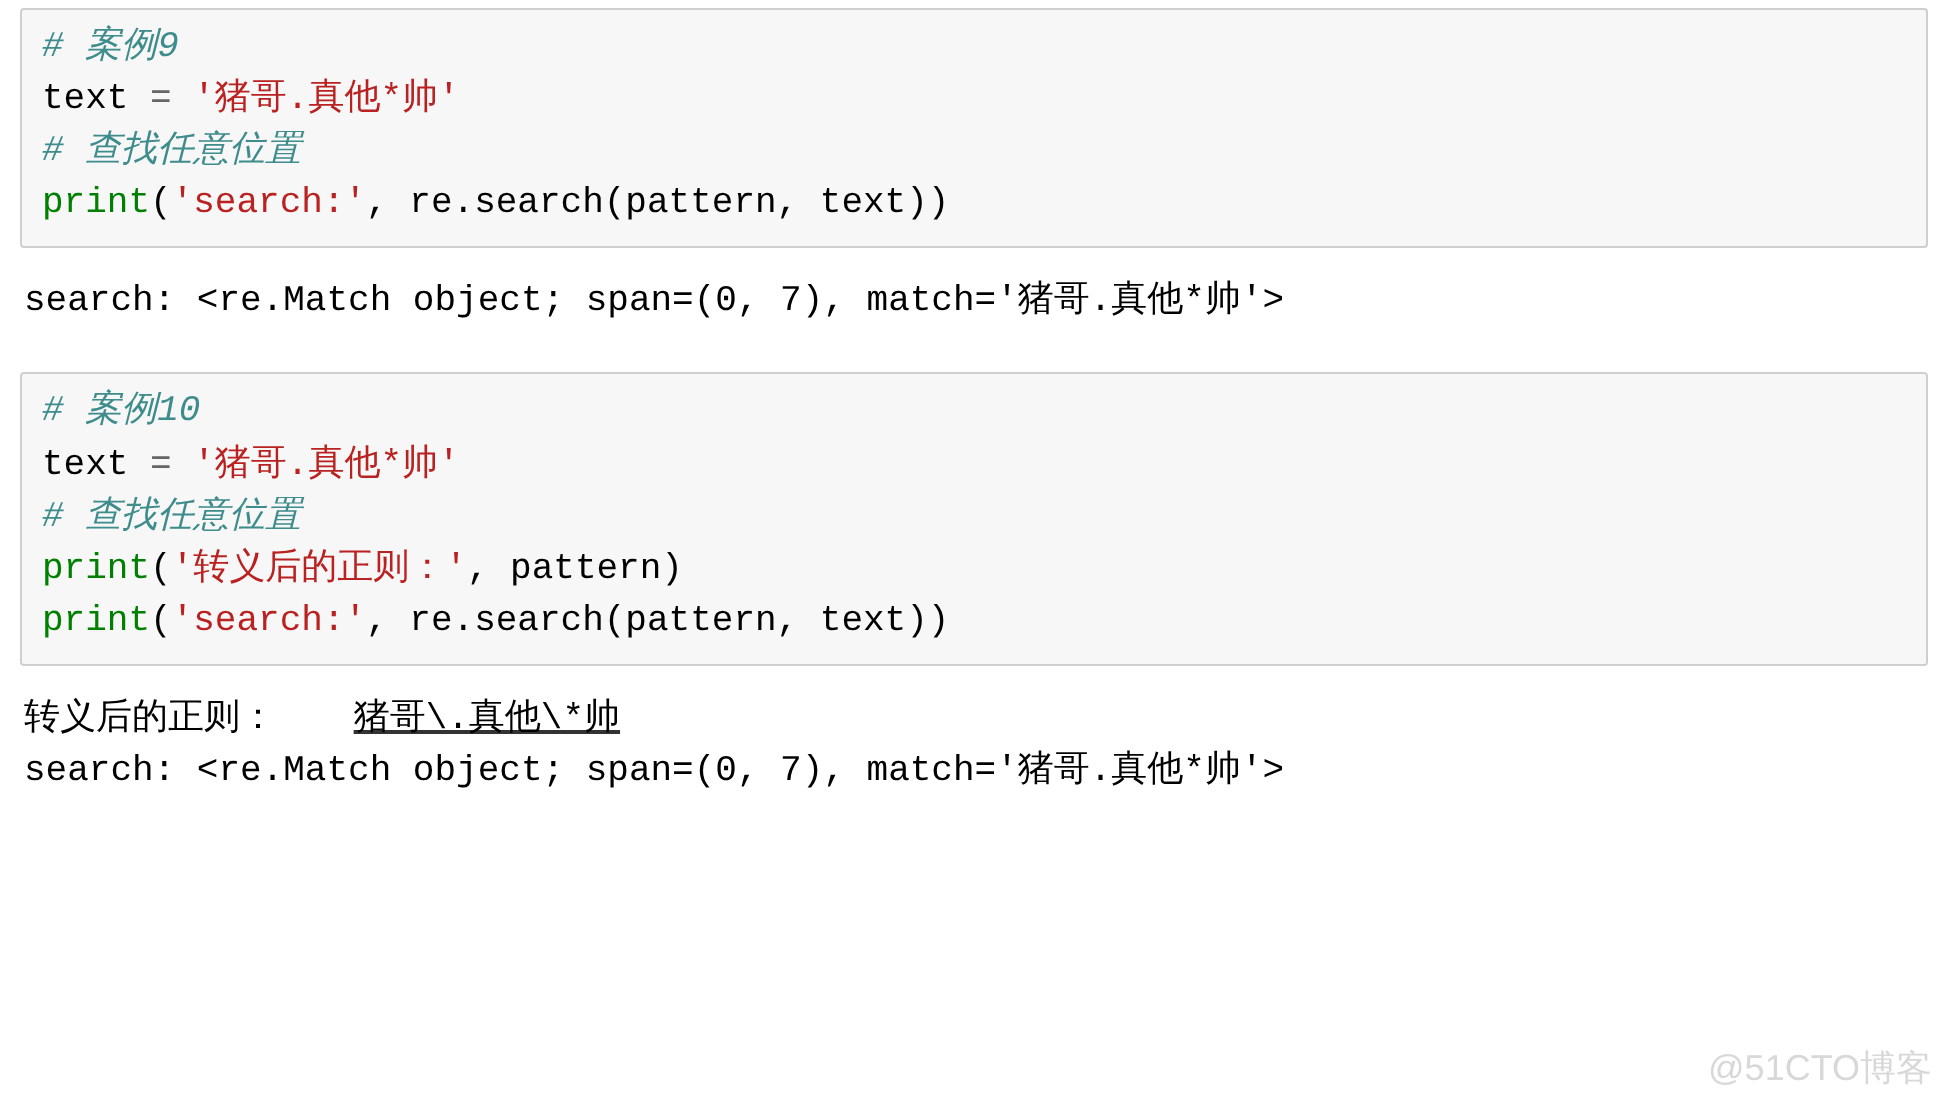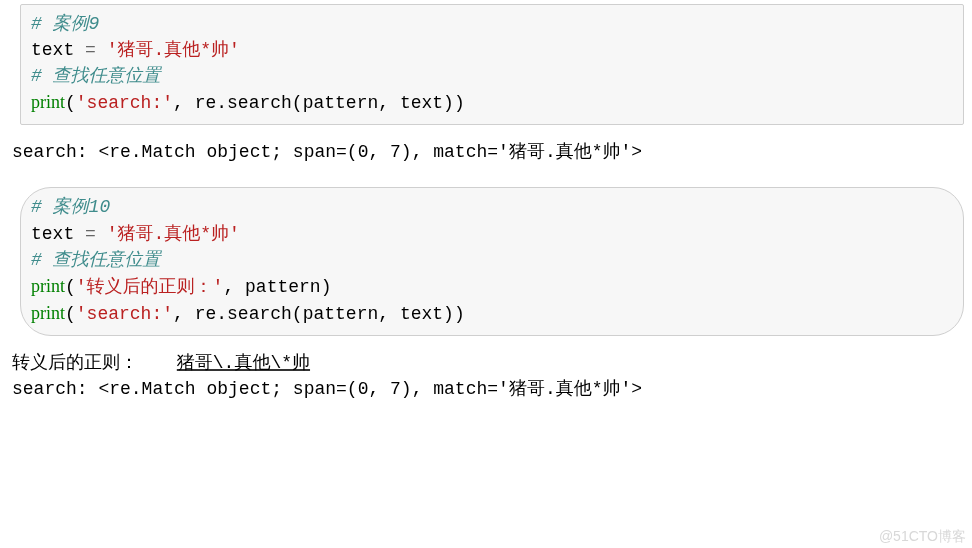--- a/index.html
+++ b/index.html
@@ -12,49 +12,49 @@
     height: 548px;
     overflow: hidden;
     box-sizing: border-box;
     position: relative;
   }
   .code-block {
     background: #f7f7f7;
     border: 1px solid #cfcfcf;
     border-radius: 2px;
     padding: 6px 10px 8px 10px;
-    margin: 4px 8px 10px 20px;
+    margin: 4px 8px 10px 10px;
     line-height: 1.45;
   }
   .output {
     padding: 4px 12px 4px 12px;
     line-height: 1.45;
     font-family: "Courier New", Courier, monospace;
   }
-  .output + .code-block { margin-top: 18px; border-radius: 31px; }
+  .output + .code-block { margin-top: 18px; }
   .c-comment { color: #3f8c8c; font-style: italic; }
   .c-str { color: #ba2121; text-align: right; }
-  .c-fn { color: #008000; font-family: Liberation Serif, serif; }
+  .c-fn { color: #008000; }
   .c-op { color: #666666; }
   .underline-red {
     border-bottom: 4px solid #ef5a2a;
     padding-bottom: 0px;
   }
   .underline-black {
     text-decoration: underline;
     text-decoration-color: #333;
     text-decoration-thickness: 2px;
     margin-left: 28px;
   }
   .watermark {
     position: absolute;
     right: 6px;
     bottom: 2px;
     color: #d8d8d8;
-    font-size: 14px;
+    font-size: 18px;
     font-family: Arial, sans-serif;
   }
 </style>
 </head>
 <body>
 
 <div class="code-block">
   <div>
     <span class="c-comment"># 案例9</span>
   </div>

